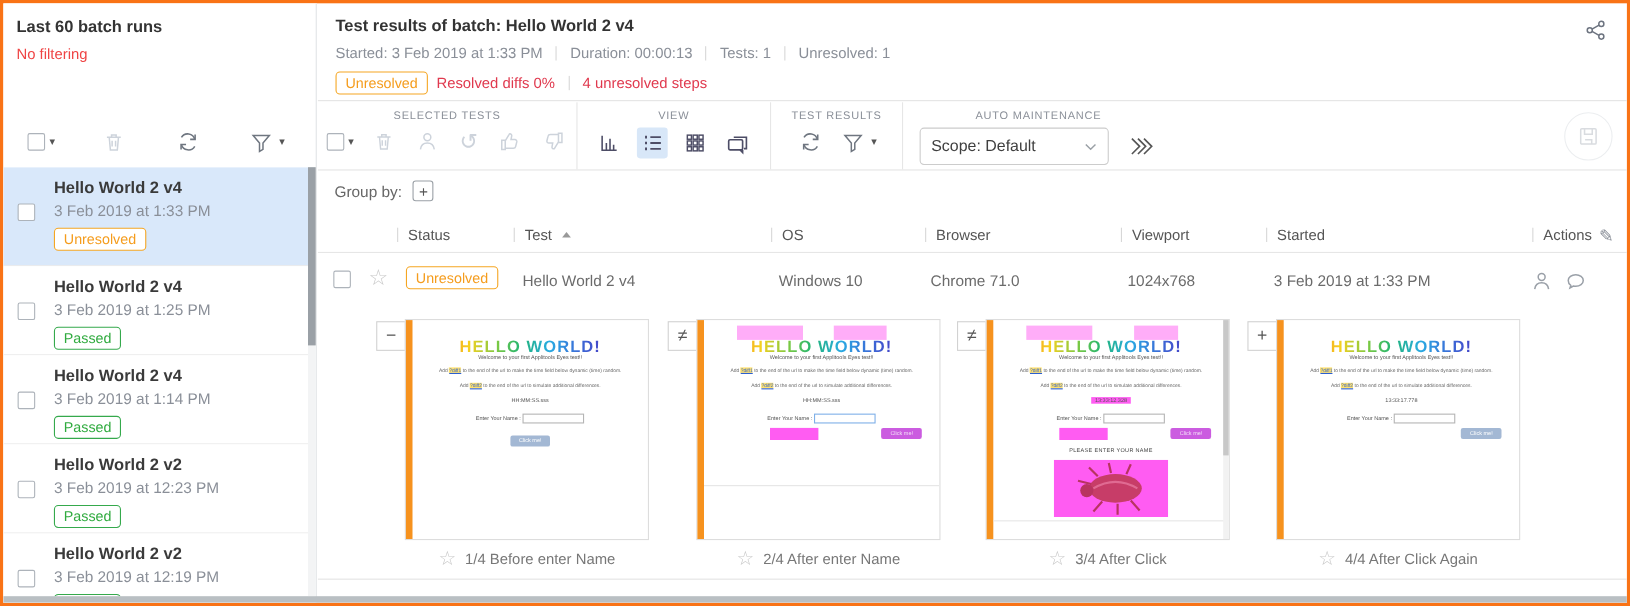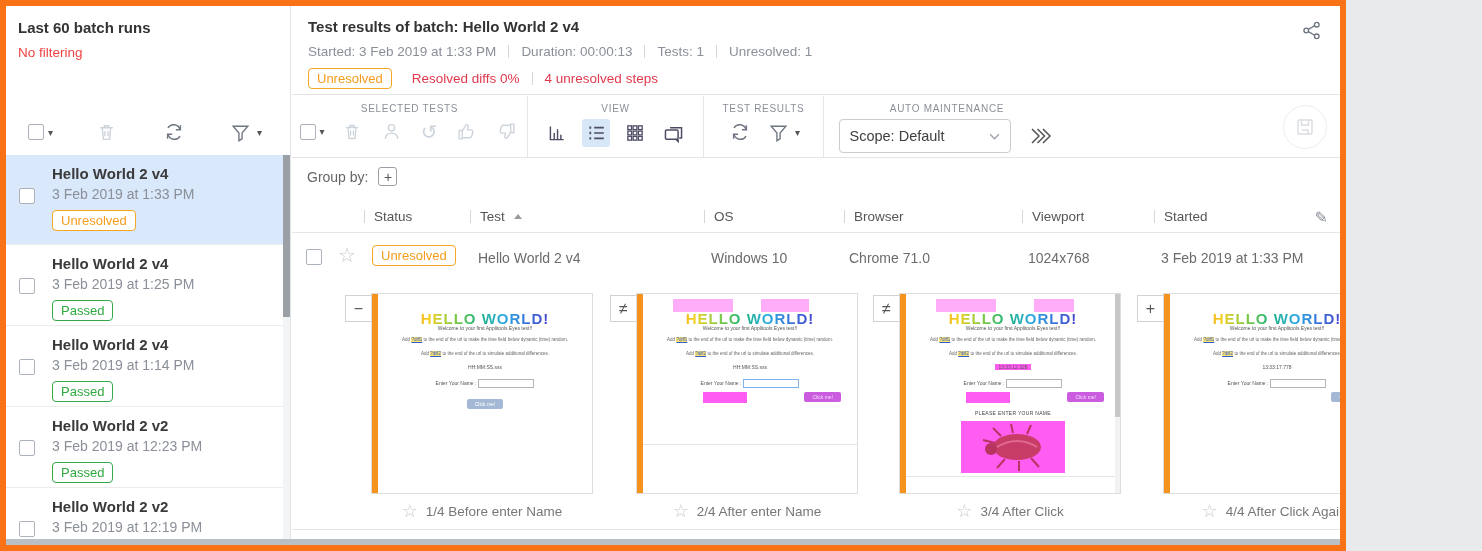--- a/index.html
+++ b/index.html
@@ -1,19 +1,19 @@
 <!DOCTYPE html>
 <html><head>
 <meta charset="utf-8">
 <style>
   * { margin:0; padding:0; box-sizing:border-box; }
   html,body { background:#e9eaec; }
   body { font-family:"Liberation Sans", sans-serif; }
-  .app { position:relative; width:1346px; height:551px; background:#fff;
-         border:6px solid #f97316; overflow:hidden; }
+  .app { position:relative; width:1482px; height:551px; background:#fff;
+         border:3px solid #f97316; overflow:hidden; }
   .bottom-bar { position:absolute; left:0; bottom:0; width:100%; height:6px; background:#b9bfc3; z-index:50; }
 
   
   .sidebar { position:absolute; left:0; top:0; width:285px; height:545px; background:#fff; border-right:1px solid #e2e4e6; }
   .sb-header { padding:13px 12px 0 12px; }
   .sb-title { font-size:15px; font-weight:bold; color:#333; }
   .sb-subtitle { margin-top:9px; font-size:13.5px; color:#ef4444; }
   .sb-toolbar { position:absolute; top:104px; left:0; width:278px; height:44px;
                 display:flex; align-items:center; justify-content:space-between; padding:0 22px; }
   .sb-list { position:absolute; top:149px; left:0; right:7px; bottom:6px; overflow:hidden; }
@@ -32,21 +32,21 @@
   .badge.unresolved { color:#f59c1c; border-color:#f5a623; }
   .badge.passed { color:#2faa3e; border-color:#35a94c; }
 
   
   .main { position:absolute; left:286px; top:0; right:0; height:545px; }
   .batch-header { position:relative; height:89px; border-bottom:1px solid #e4e4e4; padding:12px 16px 0 16px; }
   .bh-title { font-size:15px; font-weight:bold; color:#333; }
   .bh-meta { margin-top:9px; font-size:13.5px; color:#8a8f98; display:flex; align-items:center; }
   .vsep { width:1px; height:13px; background:#d7d7d7; margin:0 12px; display:inline-block; }
   .bh-status { margin-top:9px; display:flex; align-items:center; }
-  .red-text { color:#e0394e; font-size:13.5px; margin-left:20px; }
+  .red-text { color:#e0394e; font-size:13.5px; margin-left:8px; }
   .share-btn { position:absolute; right:18px; top:14px; color:#6d7480; cursor:pointer; }
 
   
   .toolbar { position:absolute; top:90px; left:0; right:0; height:62px; border-bottom:1px solid #e4e4e4; display:flex; }
   .tb-section { border-right:1px solid #e6e6e6; padding-top:7px; text-align:center; }
   .tb-label { font-size:10px; letter-spacing:.7px; color:#8a8f98; margin-bottom:5px; }
   .tb-icons { display:flex; align-items:center; justify-content:center; gap:15px; }
   .icon-btn { display:inline-flex; align-items:center; justify-content:center; background:none; border:none; cursor:pointer; padding:2px; color:#6f7680; }
   .icon-btn.disabled { color:#cdd3db; cursor:default; }
   .icon-btn.dark { color:#4d4d66; }

